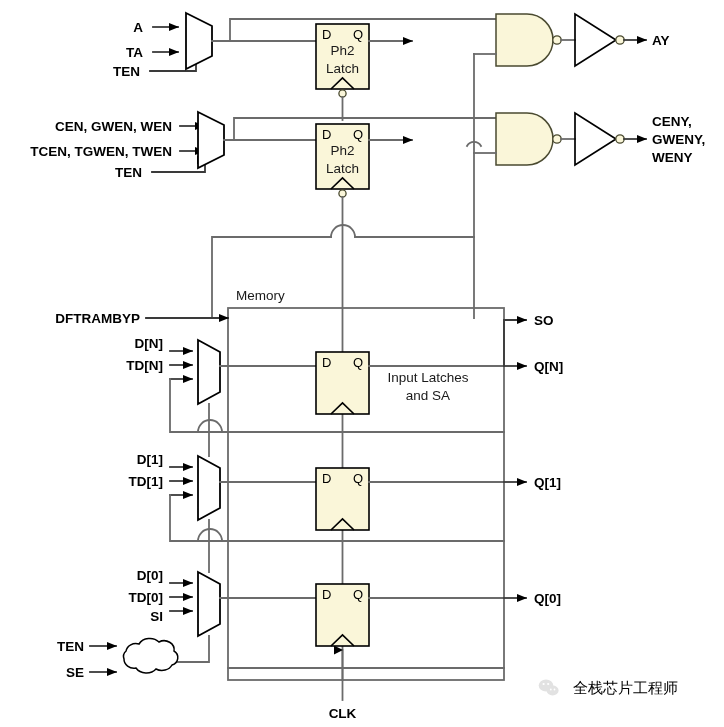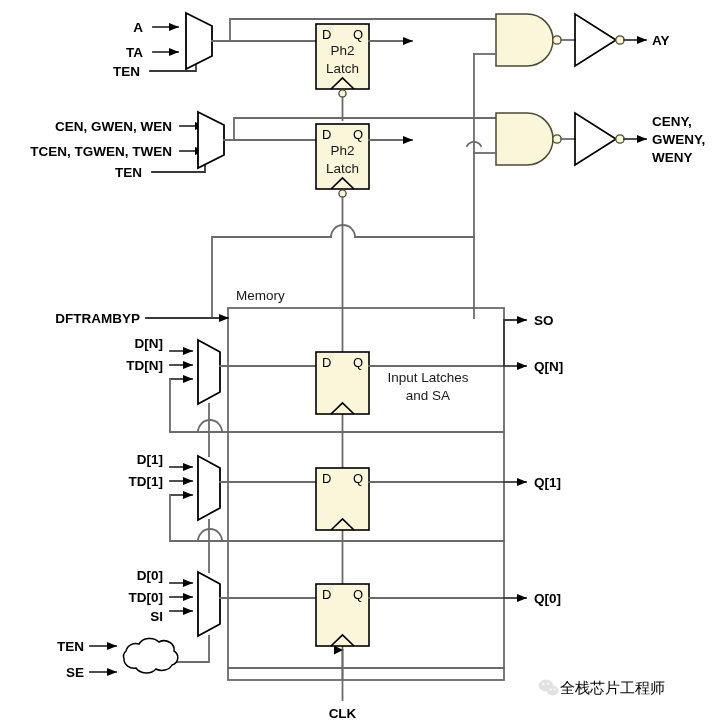--- a/index.html
+++ b/index.html
@@ -320,21 +320,21 @@
                a10,9 0 0 1 15,9
                a9,8 0 0 1 -2,14
                a11,9 0 0 1 -16,4
                a12,10 0 0 1 -20,-1
                a10,9 0 0 1 -12,-9
                a9,8 0 0 1 2,-8 z"></path>
     </g>
 
   </svg>
 
-  <div style="position:absolute; left:538px; top:678px; display:flex; align-items:center; gap:0;">
+  <div style="position:absolute; left:538px; top:678px; display:flex; align-items:center; gap:13px;">
     <svg width="22" height="20" viewBox="0 0 22 20">
       <ellipse cx="8" cy="7.5" rx="7.3" ry="6" class="watermark-icon"></ellipse>
       <circle cx="5.6" cy="6" r="1.1" fill="#ffffff"></circle>
       <circle cx="10.2" cy="6" r="1.1" fill="#ffffff"></circle>
       <ellipse cx="14.6" cy="12.5" rx="6" ry="5" class="watermark-icon"></ellipse>
       <circle cx="12.8" cy="11.5" r="0.9" fill="#ffffff"></circle>
       <circle cx="16.5" cy="11.5" r="0.9" fill="#ffffff"></circle>
     </svg>
     <span class="watermark-text">全栈芯片工程师</span>
   </div>

